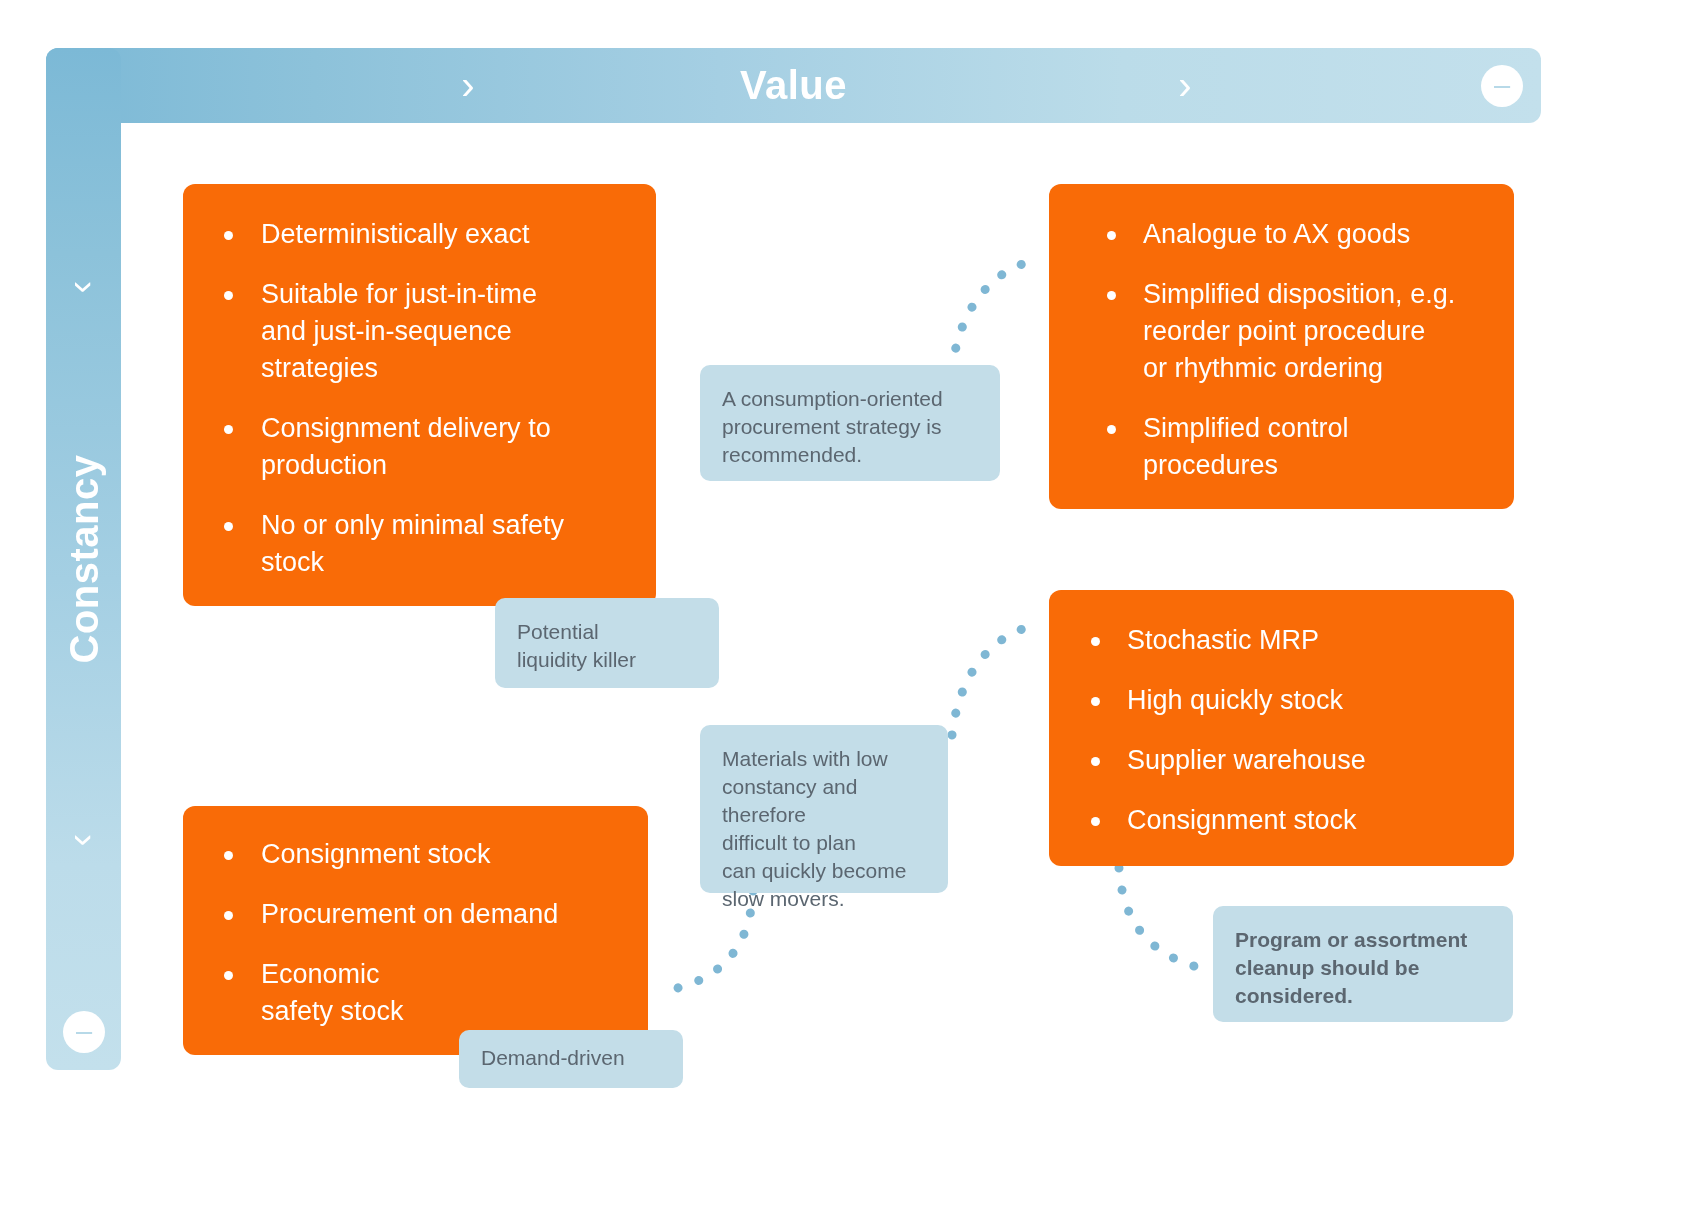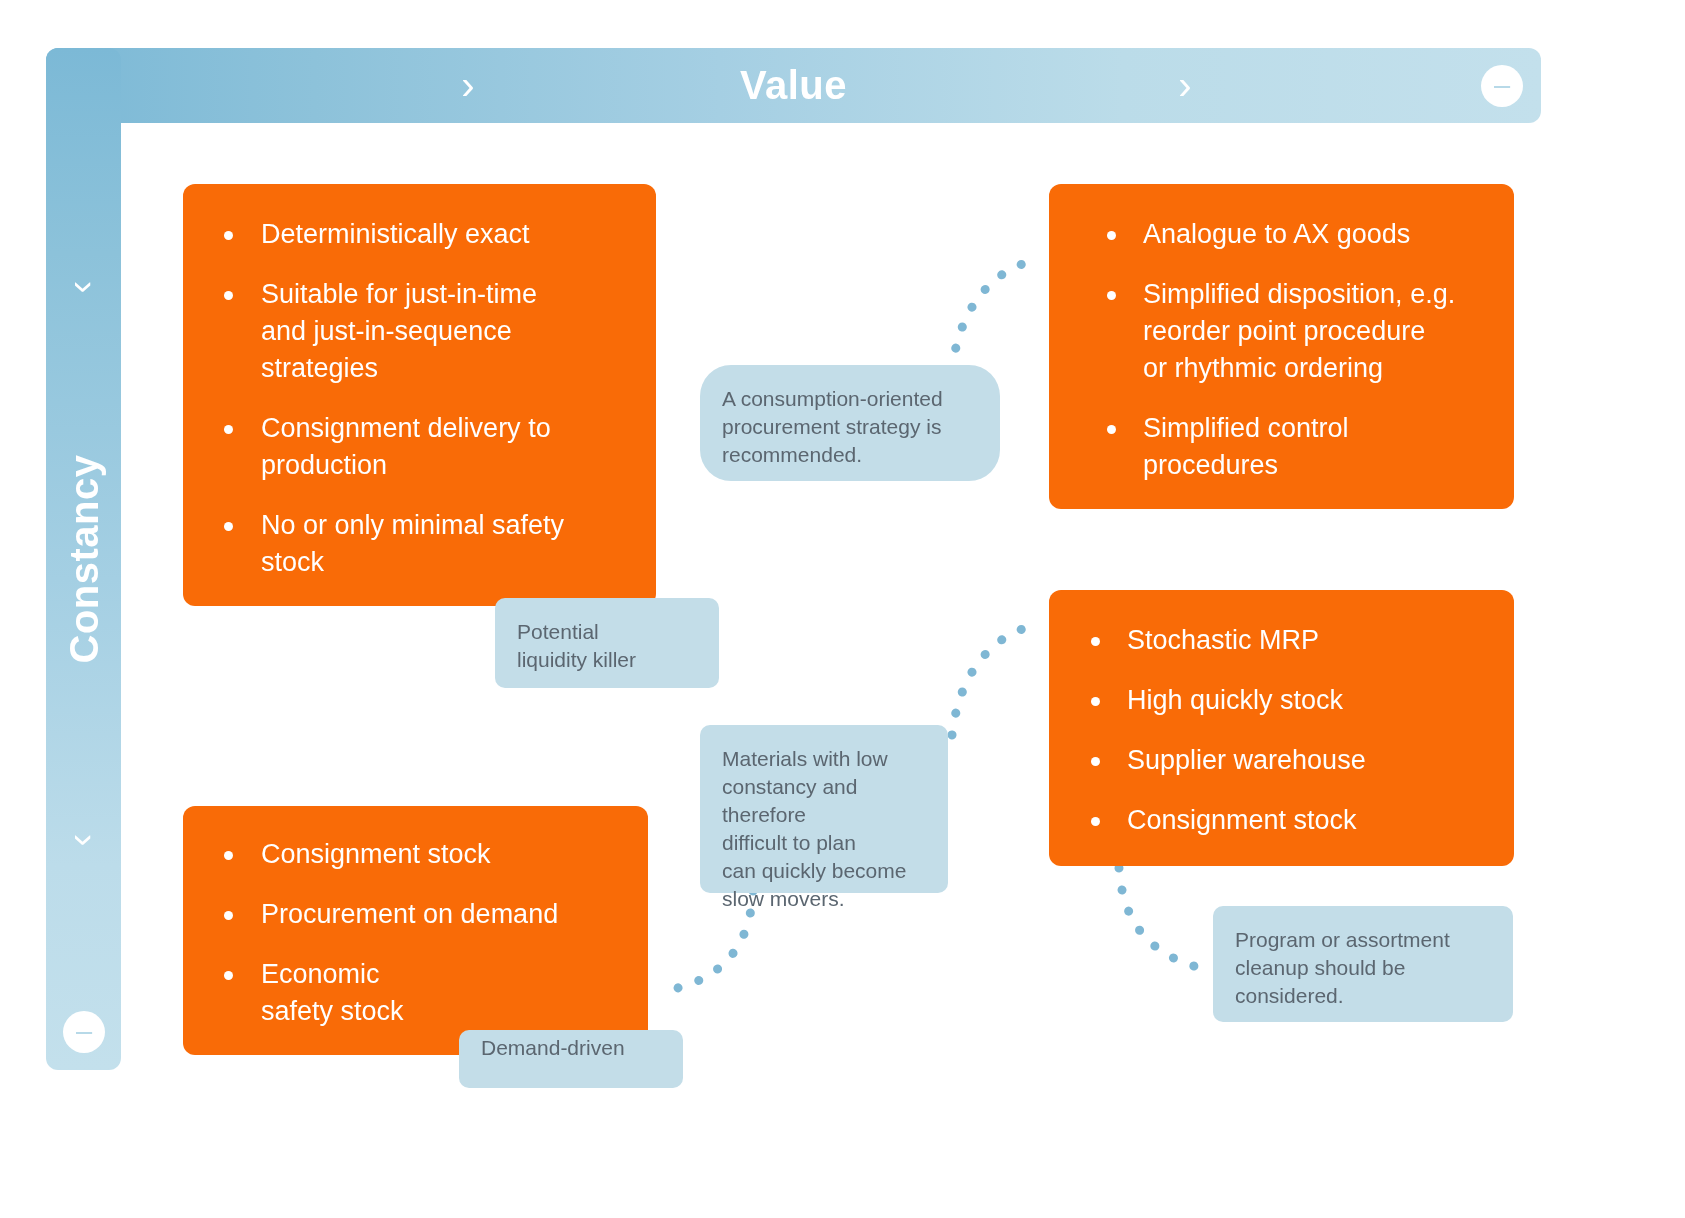--- a/index.html
+++ b/index.html
@@ -160,25 +160,25 @@
     position: absolute;
     background: #c3dde8;
     border-radius: 10px;
     color: #5b6670;
     font-size: 21px;
     line-height: 28px;
     box-sizing: border-box;
     padding: 20px 22px;
     white-space: pre-line;
   }
-  #co-consumption { left: 700px; top: 365px;  width: 300px; height: 116px; border-radius: 31px; }
+  #co-consumption { left: 700px; top: 365px;  width: 300px; height: 116px; }
   #co-liquidity   { left: 459px; top: 598px;  width: 224px; height: 90px; margin-left: 36px;  }
   #co-materials   { left: 700px; top: 725px;  width: 248px; height: 168px; }
-  #co-program     { left: 1213px; top: 906px; width: 300px; height: 116px; }
-  #co-demand      { left: 459px; top: 1030px; width: 224px; height: 58px; padding: 4px 22px; }
+  #co-program     { left: 1213px; top: 906px; width: 300px; height: 116px; font-weight: bold; }
+  #co-demand      { left: 459px; top: 1030px; width: 224px; height: 58px; padding: 14px 22px; }
 
   
   .connector {
     position: absolute;
     pointer-events: none;
   }
 </style>
 </head>
 <body>
 

